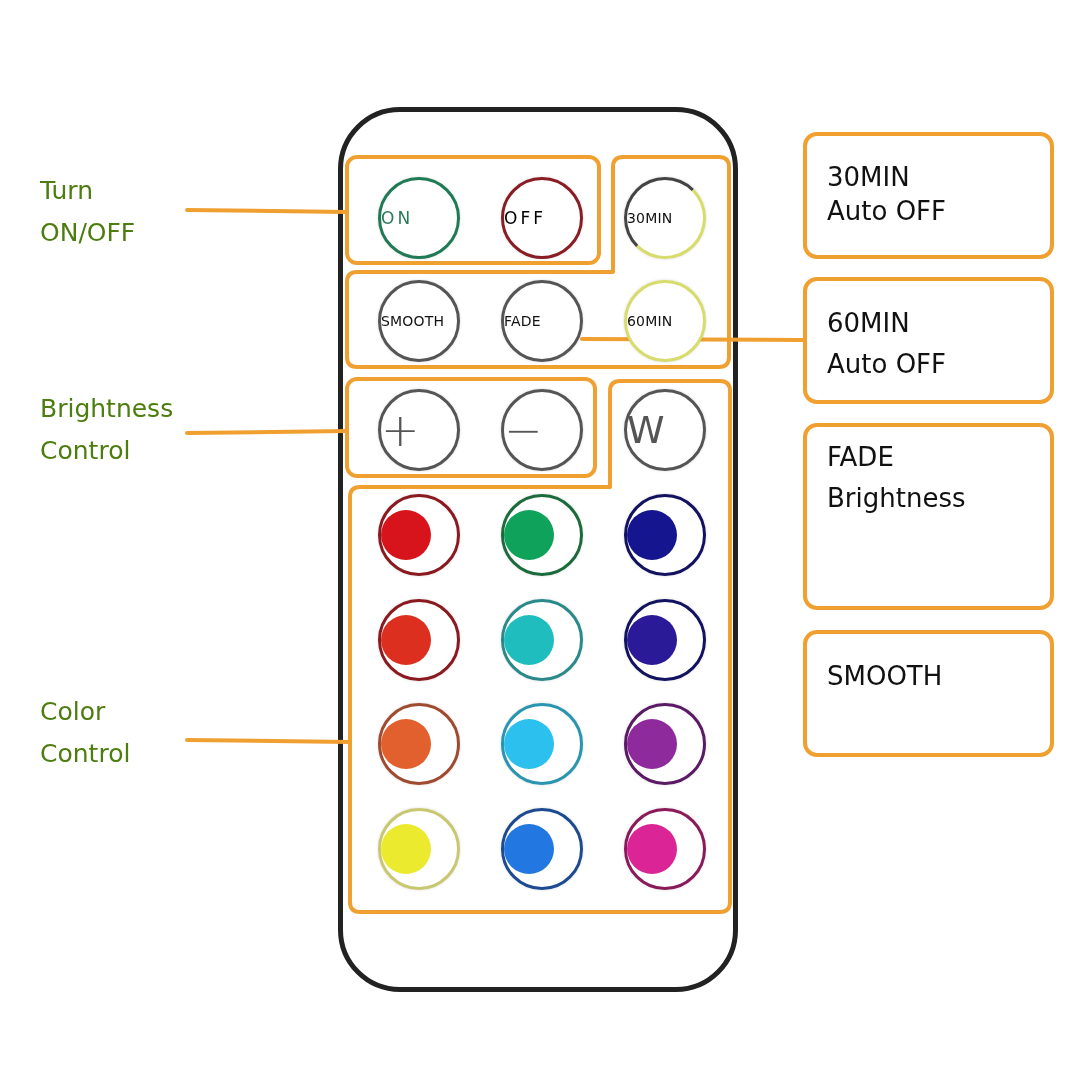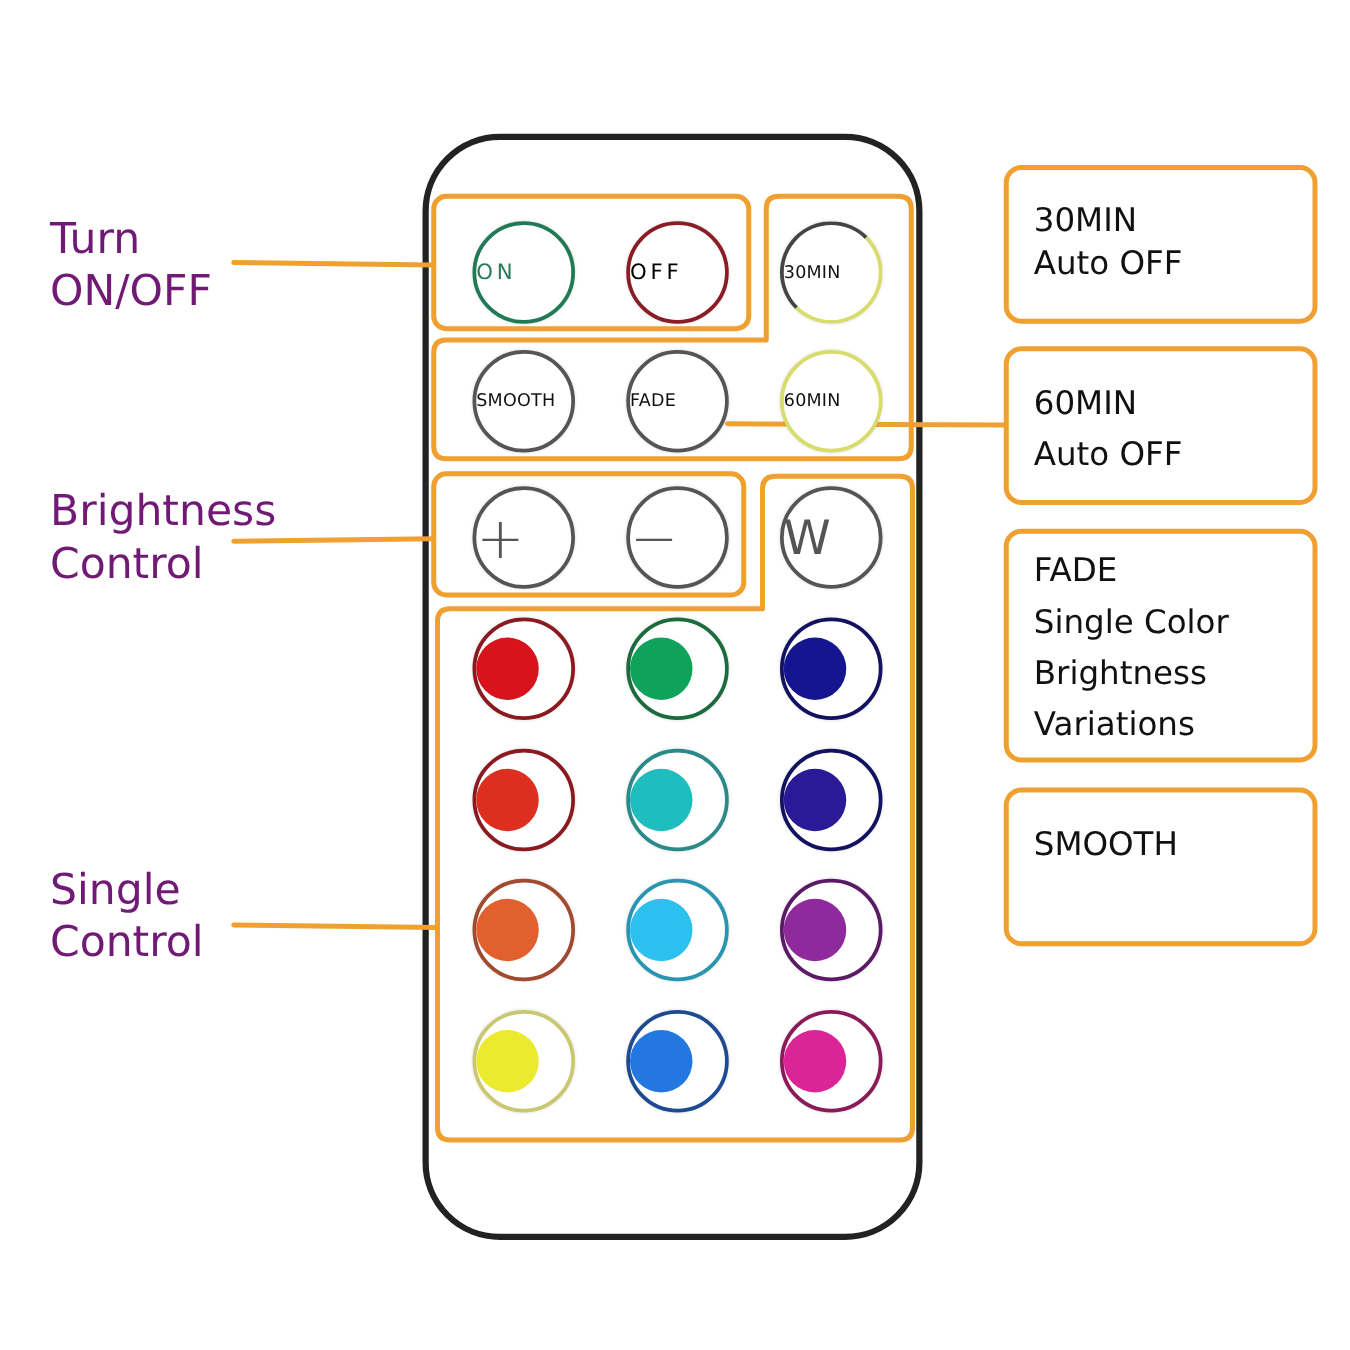--- a/index.html
+++ b/index.html
@@ -21,21 +21,21 @@
     .btn .lbl.spaced { font-size: 17px; letter-spacing: 3px; }
     .btn .sym { font-size: 46px; color: #555; line-height: 1; font-weight: 300; }
     .btn .w { font-size: 38px; color: #555; line-height: 1; }
     .color-btn { border-width: 3px; }
     .color-btn .dot { width: 50px; height: 50px; border-radius: 50%; }
     .callout {
       position: absolute; box-sizing: border-box; border: 4px solid #f0a030; border-radius: 14px;
       background: #fff; padding: 24px 0 0 20px; font-size: 26px; line-height: 41px; color: #111;
     }
     .callout .line { display: block; white-space: nowrap; }
-    .side-label { position: absolute; font-size: 34px; line-height: 42px; color: #701a75; }
+    .side-label { position: absolute; font-size: 25px; line-height: 42px; color: #4d7c0f; }
     .side-label .line { display: block; white-space: nowrap; }
   </style>
 </head>
 <body>
 
 <div class="remote"></div>
 
 <svg class="overlay" viewBox="0 0 1080 1080">
   <g fill="none" stroke="#f0a030" stroke-width="4" stroke-linejoin="round" stroke-linecap="round">
 
@@ -127,33 +127,31 @@
 
 <div class="side-label" style="left:40px; top:170px;">
   <span class="line">Turn</span>
   <span class="line">ON/OFF</span>
 </div>
 <div class="side-label" style="left:40px; top:388px;">
   <span class="line">Brightness</span>
   <span class="line">Control</span>
 </div>
 <div class="side-label" style="left:40px; top:691px;">
-  <span class="line">Single</span>
+  <span class="line">Color</span>
   <span class="line">Control</span>
 </div>
 
 <div class="callout" style="left:803px; top:132px; width:251px; height:127px; padding-top:24px; line-height:34px;">
   <span class="line">30MIN</span>
   <span class="line">Auto OFF</span>
 </div>
 <div class="callout" style="left:803px; top:277px; width:251px; height:127px; padding-top:22px;">
   <span class="line">60MIN</span>
   <span class="line">Auto OFF</span>
 </div>
 <div class="callout" style="left:803px; top:423px; width:251px; height:187px; padding-top:10px;">
   <span class="line">FADE</span>
-  <span class="line">Single Color</span>
   <span class="line">Brightness</span>
-  <span class="line">Variations</span>
 </div>
 <div class="callout" style="left:803px; top:630px; width:251px; height:127px; padding-top:22px;">
   <span class="line">SMOOTH</span>
 </div>
 
 </body></html>

